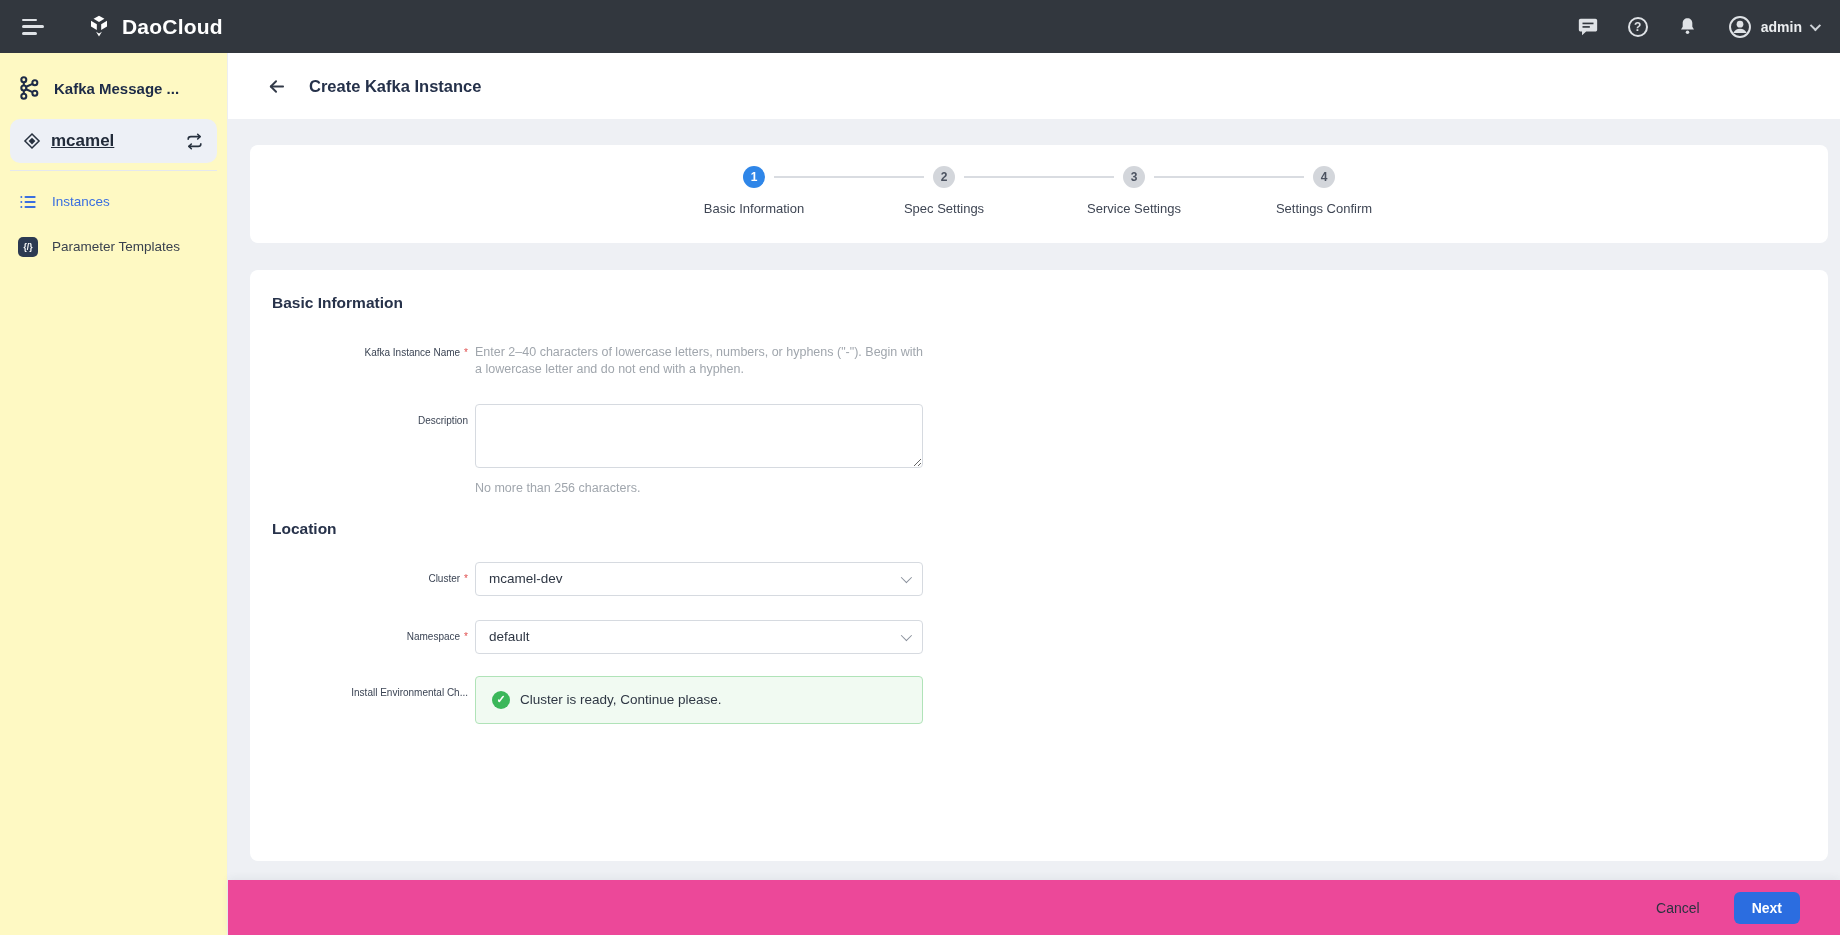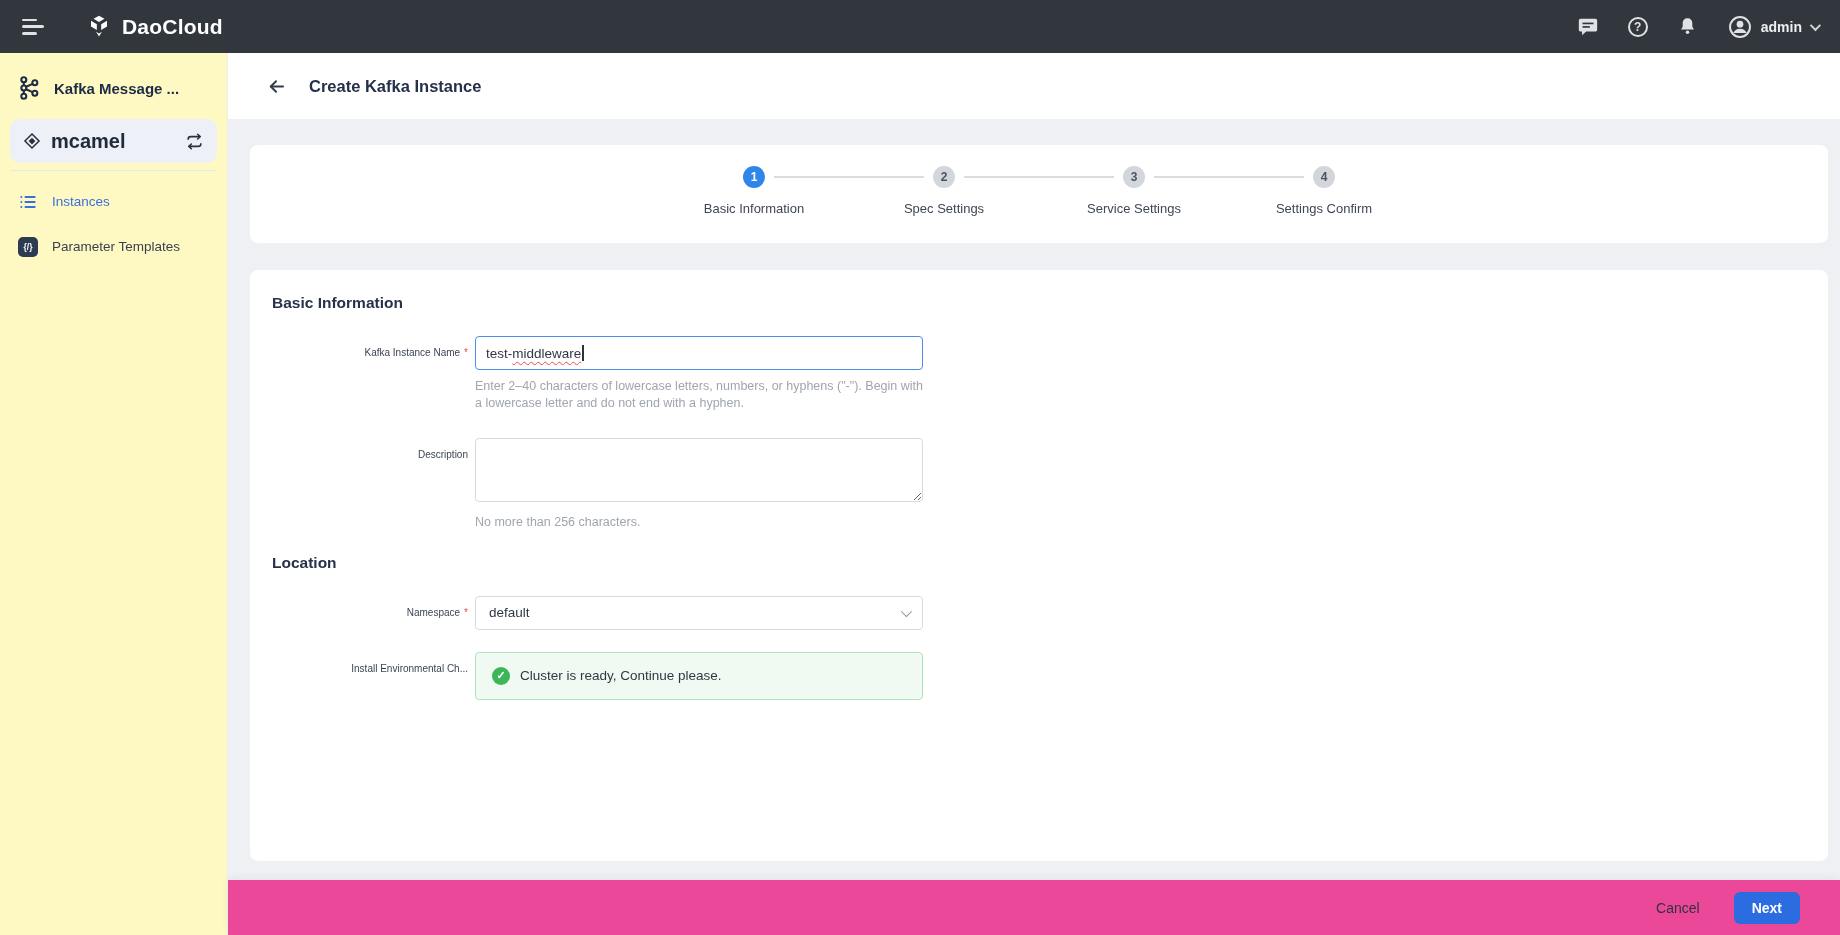--- a/index.html
+++ b/index.html
@@ -19,21 +19,21 @@
   .help-circle { width:20px; height:20px; border:2px solid #dfe2e6; border-radius:50%; display:flex; align-items:center; justify-content:center; font-size:12px; font-weight:700; color:#dfe2e6; }
   .user-group { display:flex; align-items:center; gap:8px; cursor:pointer; }
   .user-name { font-size:14px; font-weight:600; color:#eceef0; }
   .chev { width:8px; height:8px; border-right:2px solid #cfd3d8; border-bottom:2px solid #cfd3d8; transform:rotate(45deg) translateY(-2px); }
 
   
   .sidebar { position:absolute; top:53px; left:0; width:228px; bottom:0; background:#fef9c3; border-right:1px solid #eceef2; }
   .app-row { display:flex; align-items:center; gap:12px; padding:22px 16px 18px 16px; }
   .app-title { font-size:15px; font-weight:700; color:#1d2b47; white-space:nowrap; }
   .ws-box { margin:0 10px; height:44px; background:#edf0f6; border-radius:10px; display:flex; align-items:center; gap:10px; padding:0 13px; cursor:pointer; }
-  .ws-label { font-size:20px; font-weight:700; color:#222b3a; }
+  .ws-label { font-size:17px; font-weight:700; color:#222b3a;text-decoration:underline; }
   .ws-swap { margin-left:auto; display:flex; cursor:pointer; }
   .side-divider { border-top:1px solid #e5e8ee; margin:7px 10px 8px 10px; }
   .side-item { height:45px; display:flex; align-items:center; gap:14px; padding-left:18px; cursor:pointer; font-size:13.5px; }
   .side-item.active .side-label { color:#3a6fe0; }
   .side-item .side-label { color:#39414e; }
   .param-badge { width:20px; height:20px; background:#2c3a52; border-radius:5px; color:#fff; font-size:8.5px; font-weight:700; display:flex; align-items:center; justify-content:center; }
 
   
   .page-header { position:absolute; top:53px; left:228px; right:0; height:66px; background:#fff; display:flex; align-items:center; padding-left:38px; gap:22px; }
   .back-btn { display:flex; align-items:center; cursor:pointer; }
@@ -210,39 +210,45 @@
 
   <div class="card form-card">
 
     <div class="section-title">Basic Information</div>
 
     <div class="frow mt24">
       <div class="flabel">
         <span>Kafka Instance Name</span><span class="req">*</span>
       </div>
       <div class="fcontrol">
-        <div class="text-input">
-          <span>test-</span>
-            <span class="squiggle">middleware</span>
-            <span class="caret"></span>
-        </div>
         <div class="hint">Enter 2–40 characters of lowercase letters, numbers, or hyphens ("-"). Begin with a lowercase letter and do not end with a hyphen.</div>
       </div>
     </div>
 
     <div class="frow mt26">
       <div class="flabel">Description</div>
       <div class="fcontrol">
         <textarea class="desc-area" style=""></textarea>
         <div class="hint">No more than 256 characters.</div>
       </div>
     </div>
 
     <div class="section-title mt50">Location</div>
 
+    <div class="frow mt24">
+      <div class="flabel">
+        <span>Cluster</span><span class="req">*</span>
+      </div>
+      <div class="fcontrol">
+        <div class="select">
+          <span>mcamel-dev</span>
+          <span class="chev-d"></span>
+        </div>
+      </div>
+    </div>
 
     <div class="frow mt24">
       <div class="flabel">
         <span>Namespace</span><span class="req">*</span>
       </div>
       <div class="fcontrol">
         <div class="select">
           <span>default</span>
           <span class="chev-d"></span>
         </div>

